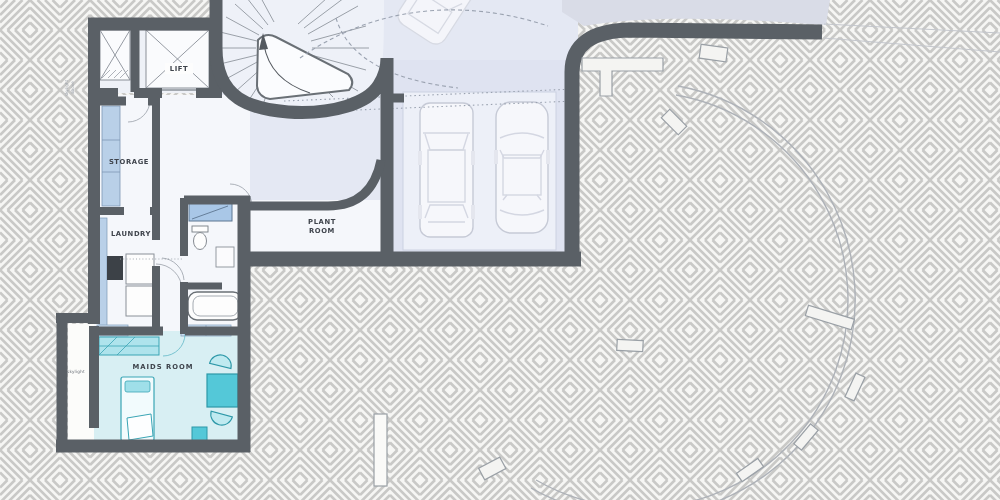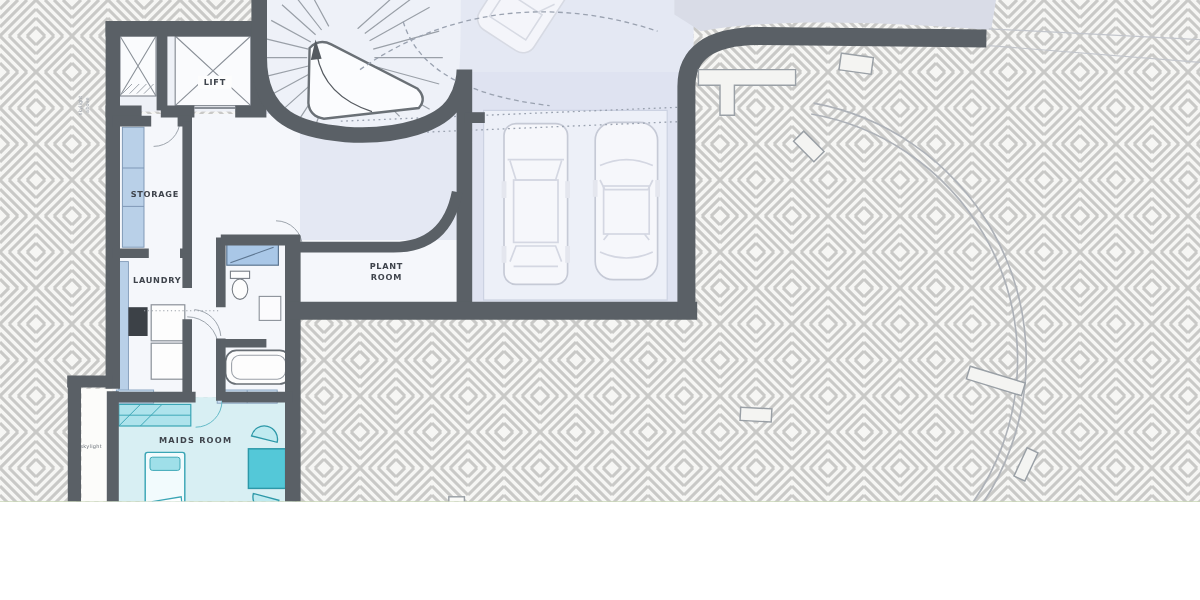--- a/index.html
+++ b/index.html
@@ -1,16 +1,16 @@
 <!DOCTYPE html>
 <html><head>
 <meta charset="utf-8">
 <style>
   html,body{margin:0;padding:0;background:#ffffff;}
-  .stage{position:relative;width:1000px;height:418px;overflow:hidden;background:#4d7c0f;}
+  .stage{position:relative;width:1000px;height:500px;overflow:hidden;background:#4d7c0f;}
   svg{position:absolute;left:0;top:0;display:block;}
   text{font-family:"DejaVu Sans", sans-serif;fill:#3f444c;}
   .room-label{font-size:6.8px;font-weight:600;letter-spacing:.6px;}
   .tiny-label{font-size:4.2px;font-weight:400;letter-spacing:.2px;fill:#6a7078;}
   .side-note{font-size:4.2px;fill:#9da3ab;}
 </style>
 </head>
 <body>
 
 <div class="stage">

